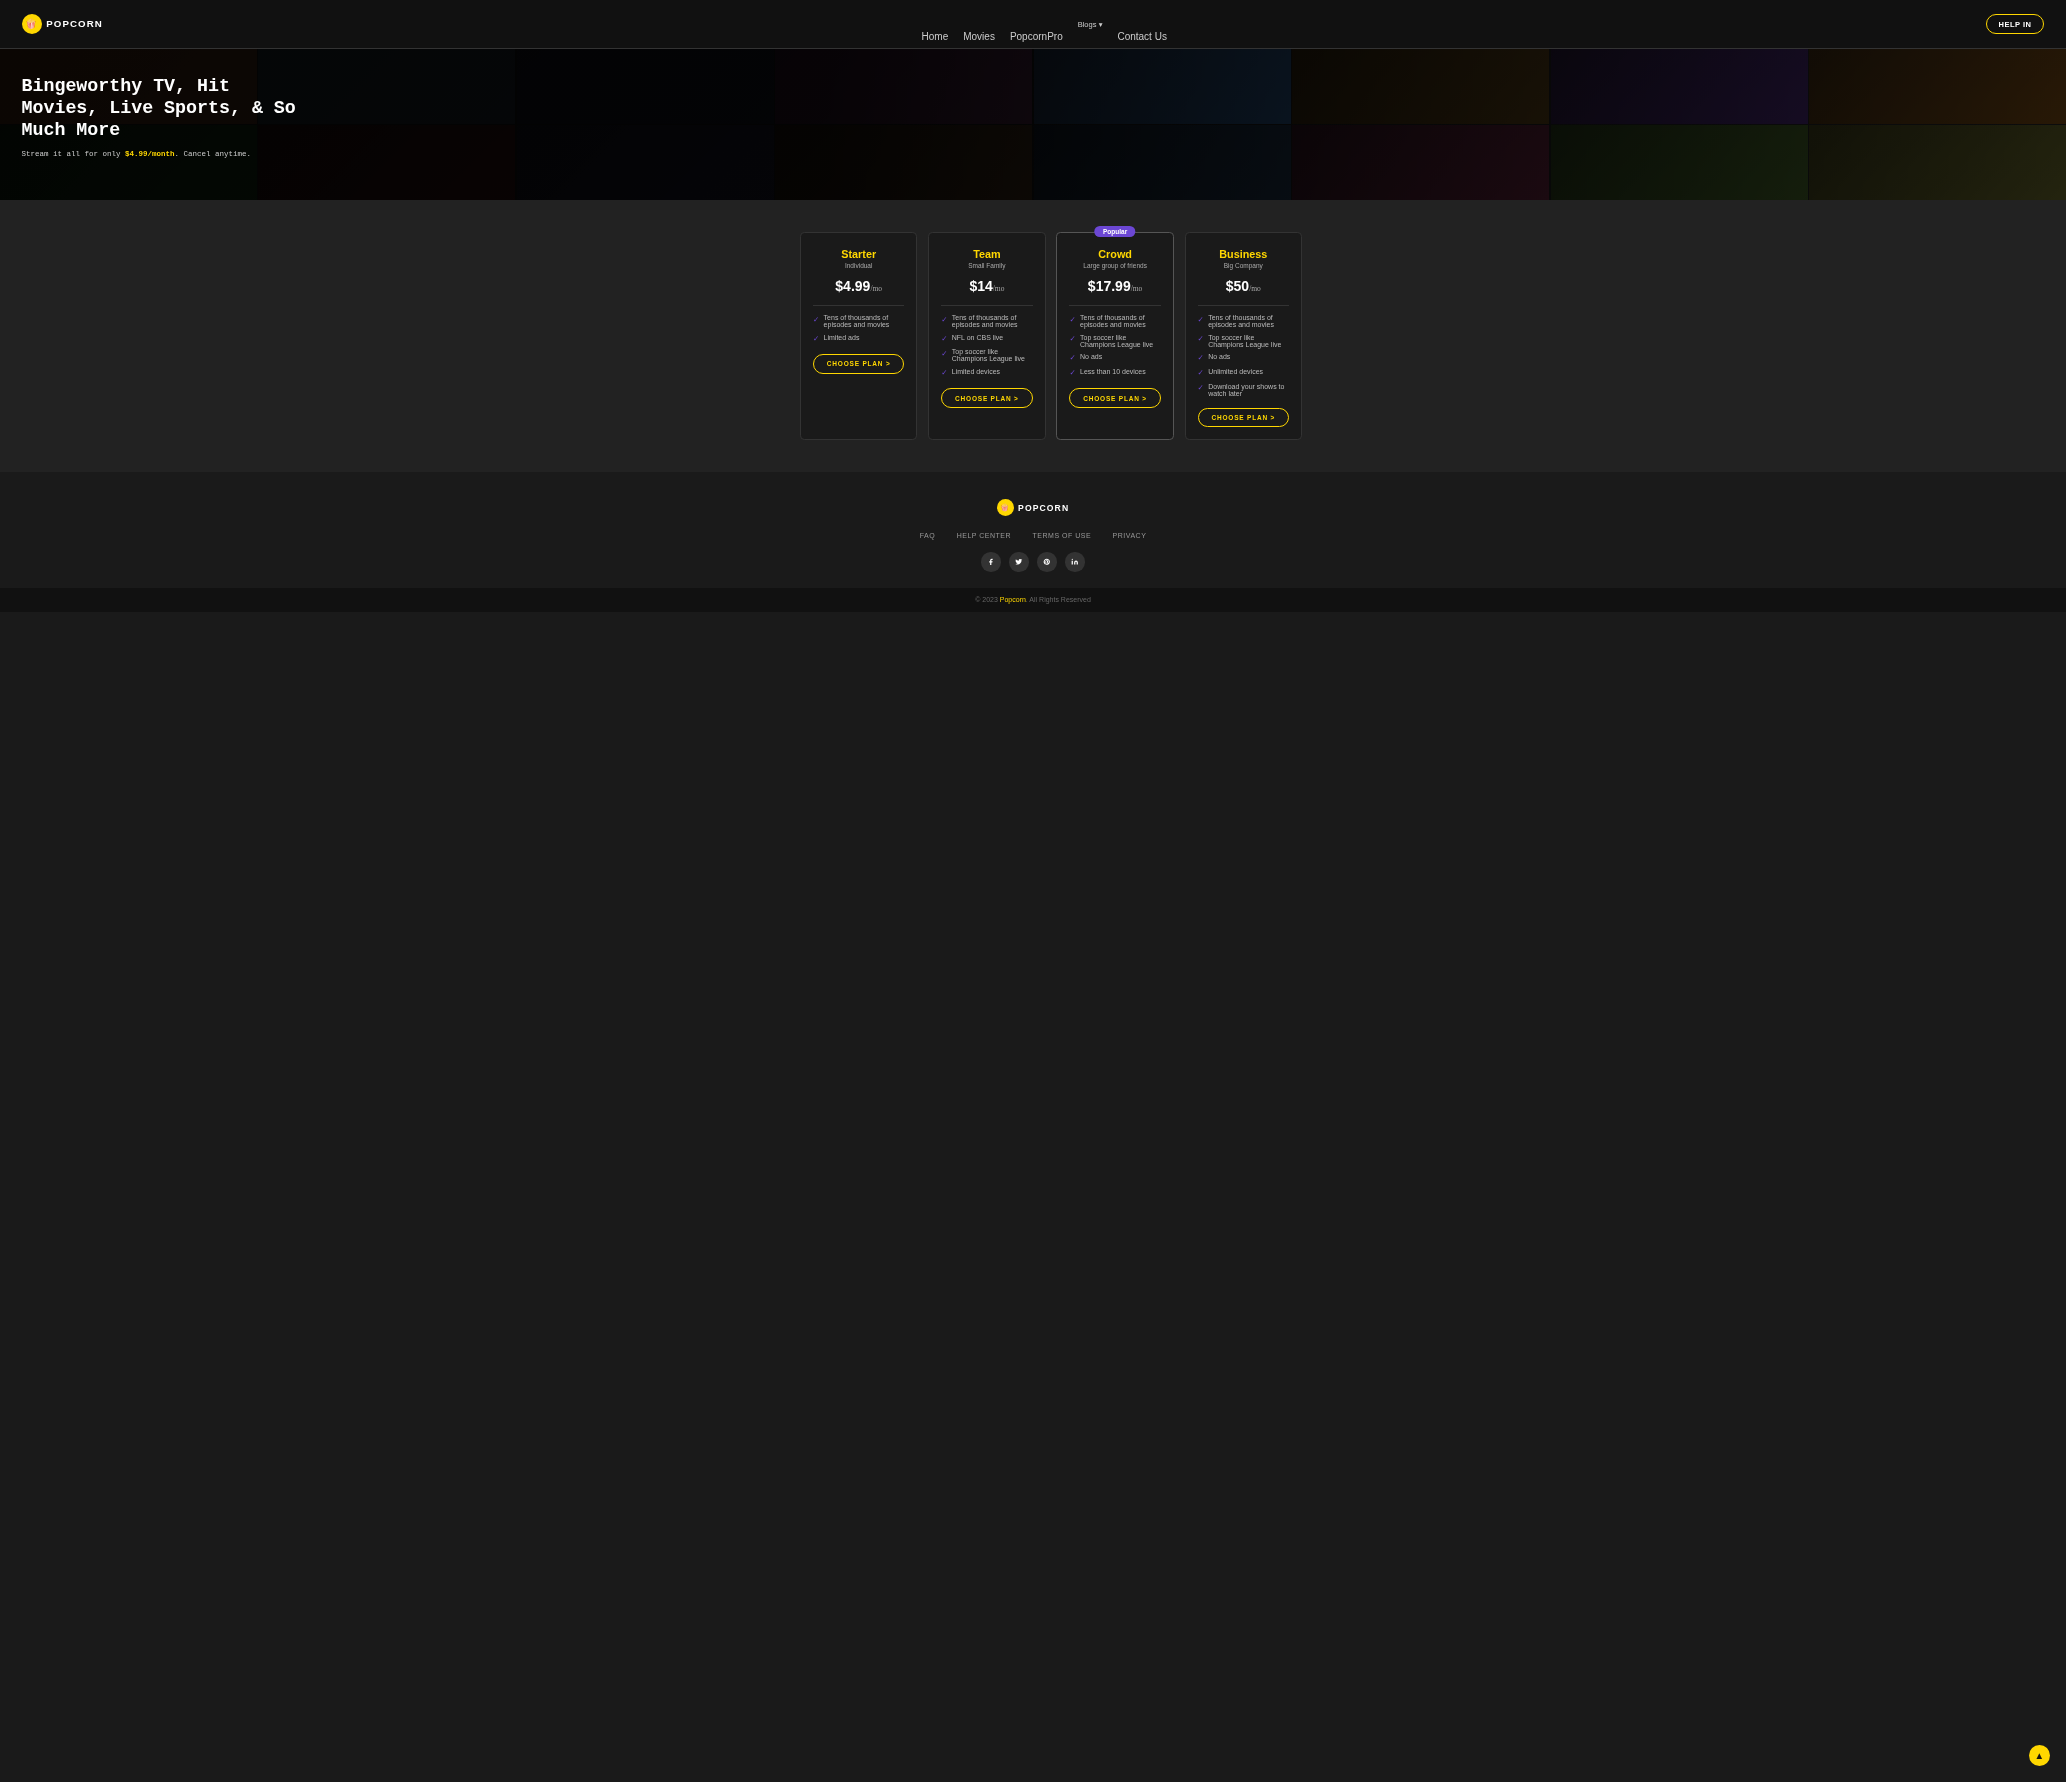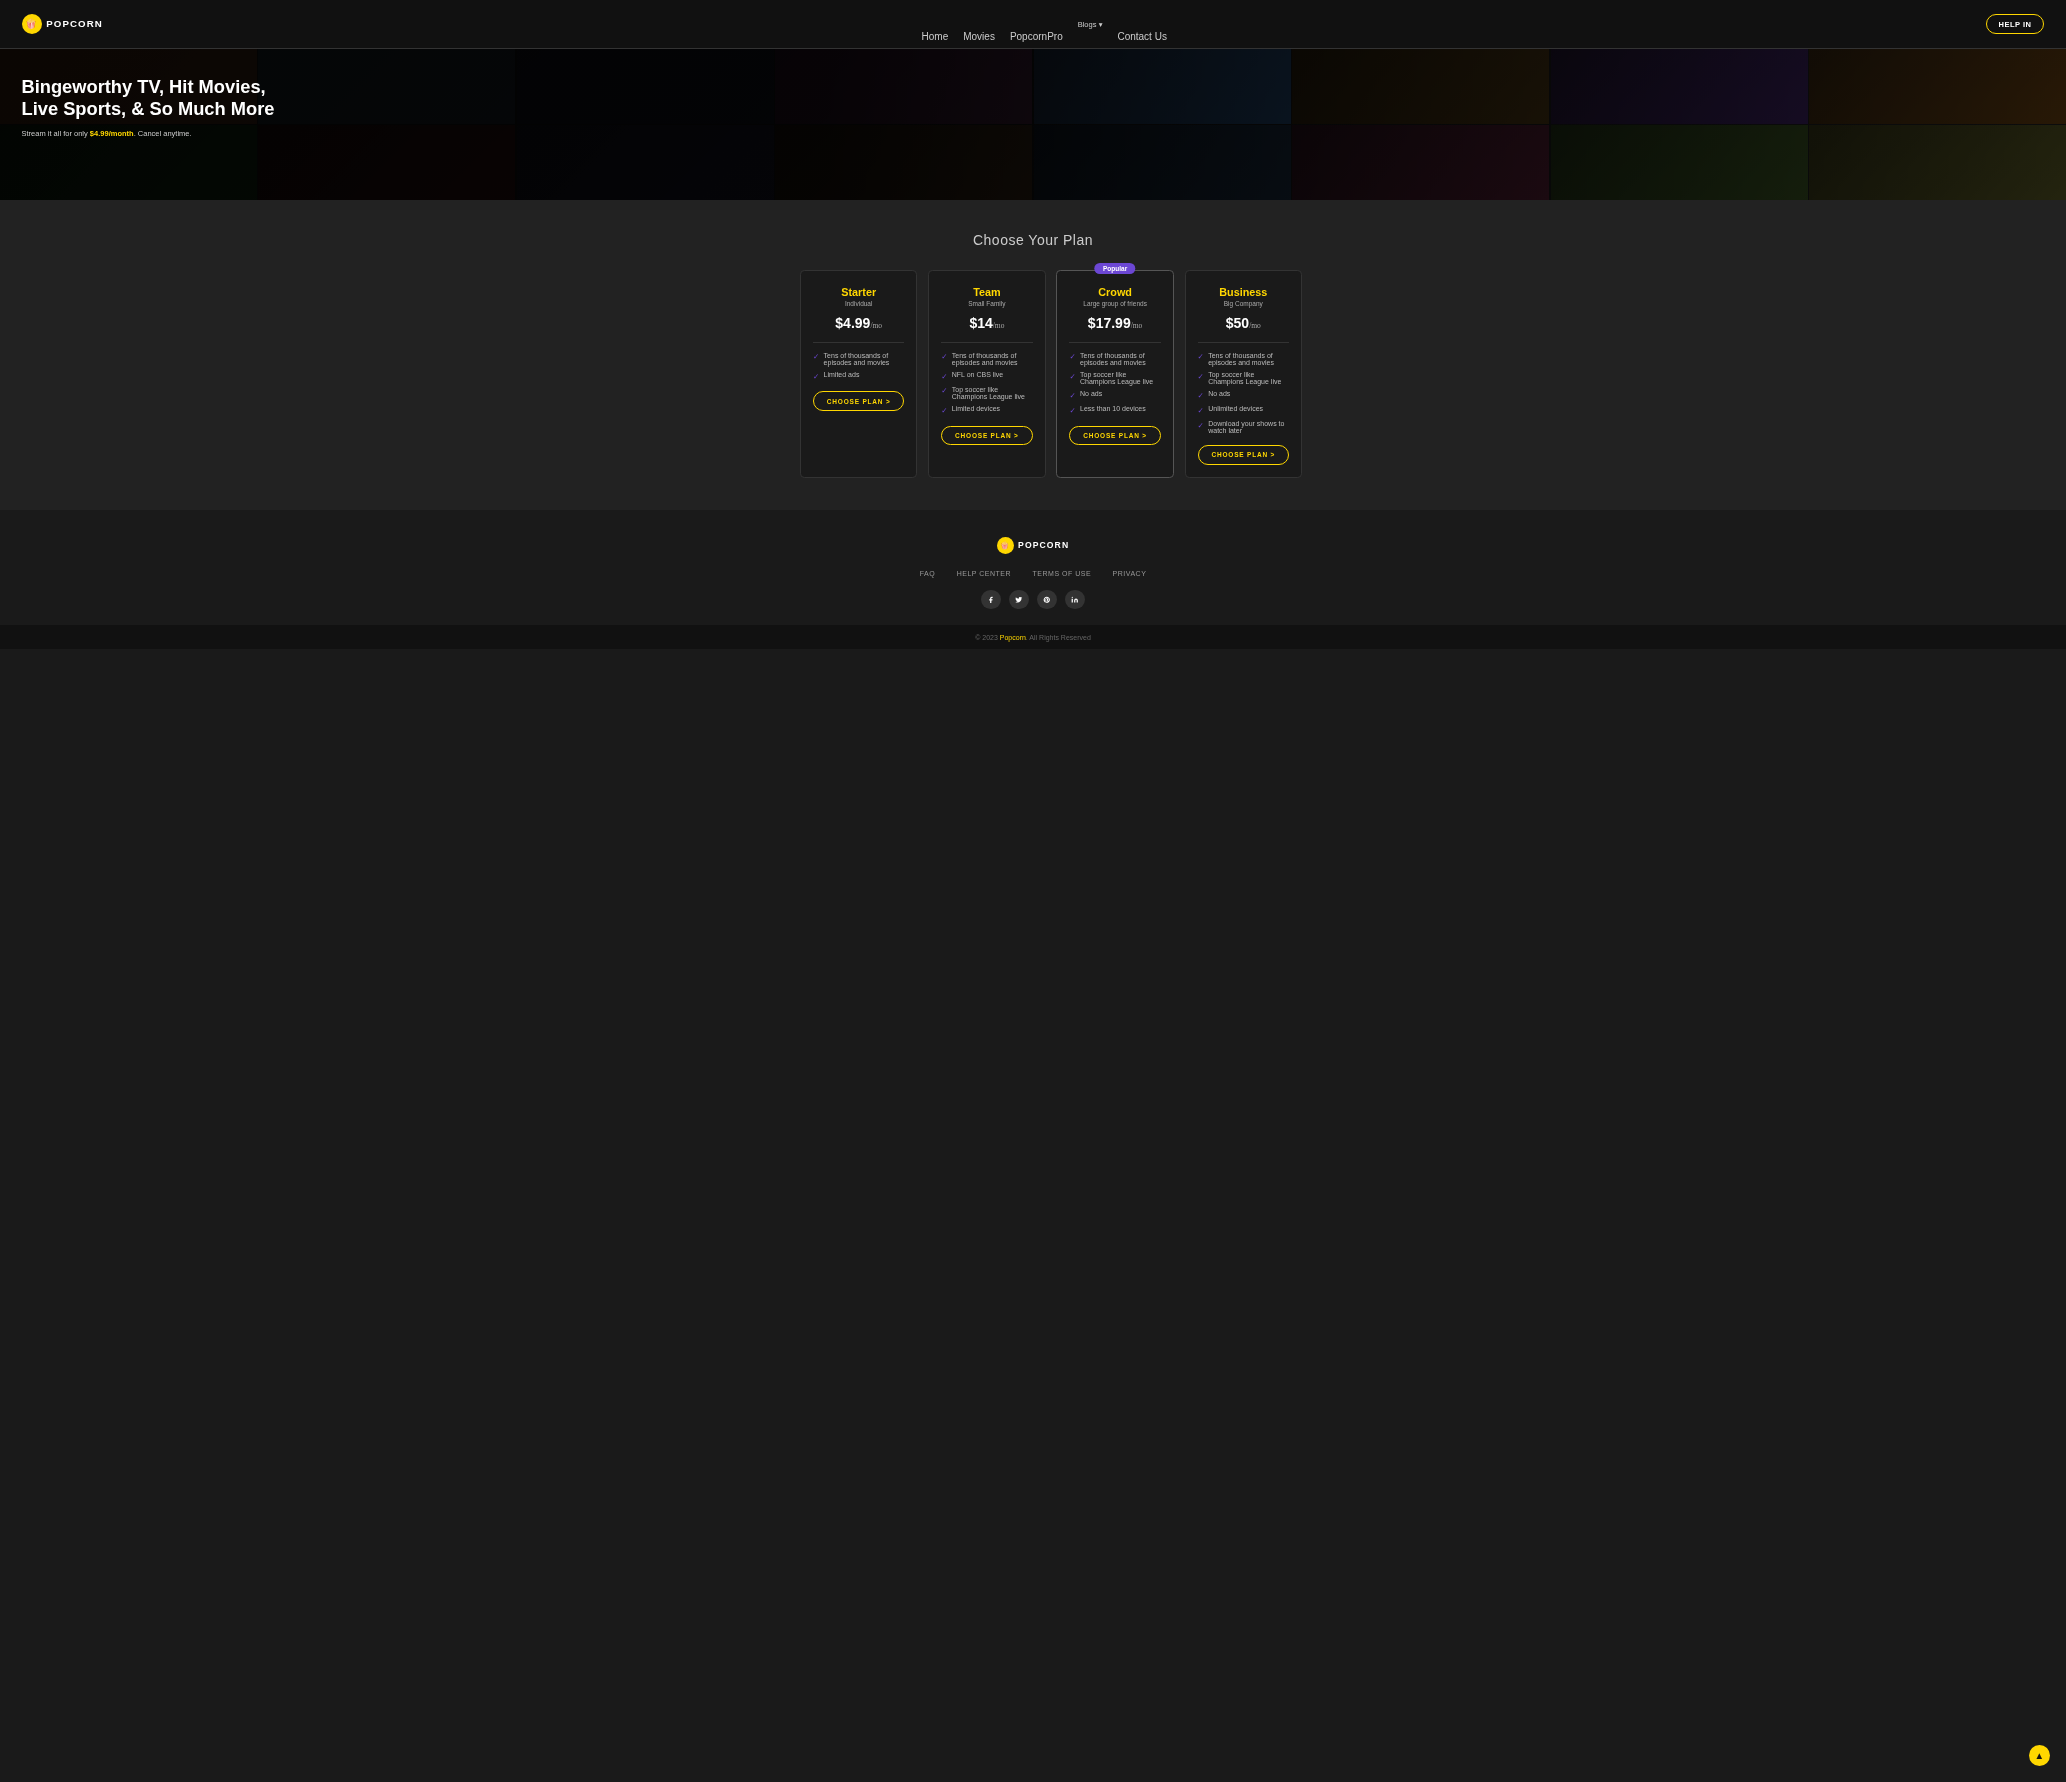--- a/index.html
+++ b/index.html
@@ -60,20 +60,21 @@
     .hero-bg-cell:nth-child(15) { background: linear-gradient(135deg, #1a2e0a, #3a5c1a); }
     .hero-bg-cell:nth-child(16) { background: linear-gradient(135deg, #2e2e0a, #5c5c1a); }
     .hero-overlay {
       position: absolute; inset: 0;
       background: linear-gradient(to right, rgba(0,0,0,0.85) 40%, rgba(0,0,0,0.3));
     }
     .hero-content {
       position: relative; z-index: 2;
       padding: 27px 21.5px;
       max-width: 323px;
+      font-family: Liberation Mono, monospace;
     }
     .hero-title { font-size: 18.3px; font-weight: 800; line-height: 1.2; margin-bottom: 8.6px; }
     .hero-subtitle { font-size: 7.5px; color: #ccc; }
     .hero-price { color: #ffd700; font-weight: 700; }
 
     
     .plans-section {
       background: #222;
       padding: 32px 21.5px;
     }
@@ -239,21 +240,20 @@
   <div class="hero-overlay"></div>
   <div class="hero-content">
     <h1 class="hero-title">Bingeworthy TV, Hit Movies, Live Sports, &amp; So Much More</h1>
     <p class="hero-subtitle">
       <span>Stream it all for only </span><span class="hero-price">$4.99/month</span><span>. Cancel anytime.</span>
     </p>
   </div>
 </section>
 
 <section class="plans-section">
-  <h2 class="plans-title">Choose Your Plan</h2>
   <div class="plans-grid">
 
     <div class="plan-card">
       <div class="plan-name">Starter</div>
       <div class="plan-desc">Individual</div>
       <div class="plan-price">
         <span class="amount">$4.99</span><span class="period">/mo</span>
       </div>
       <hr class="plan-divider">
       <ul class="plan-features">

